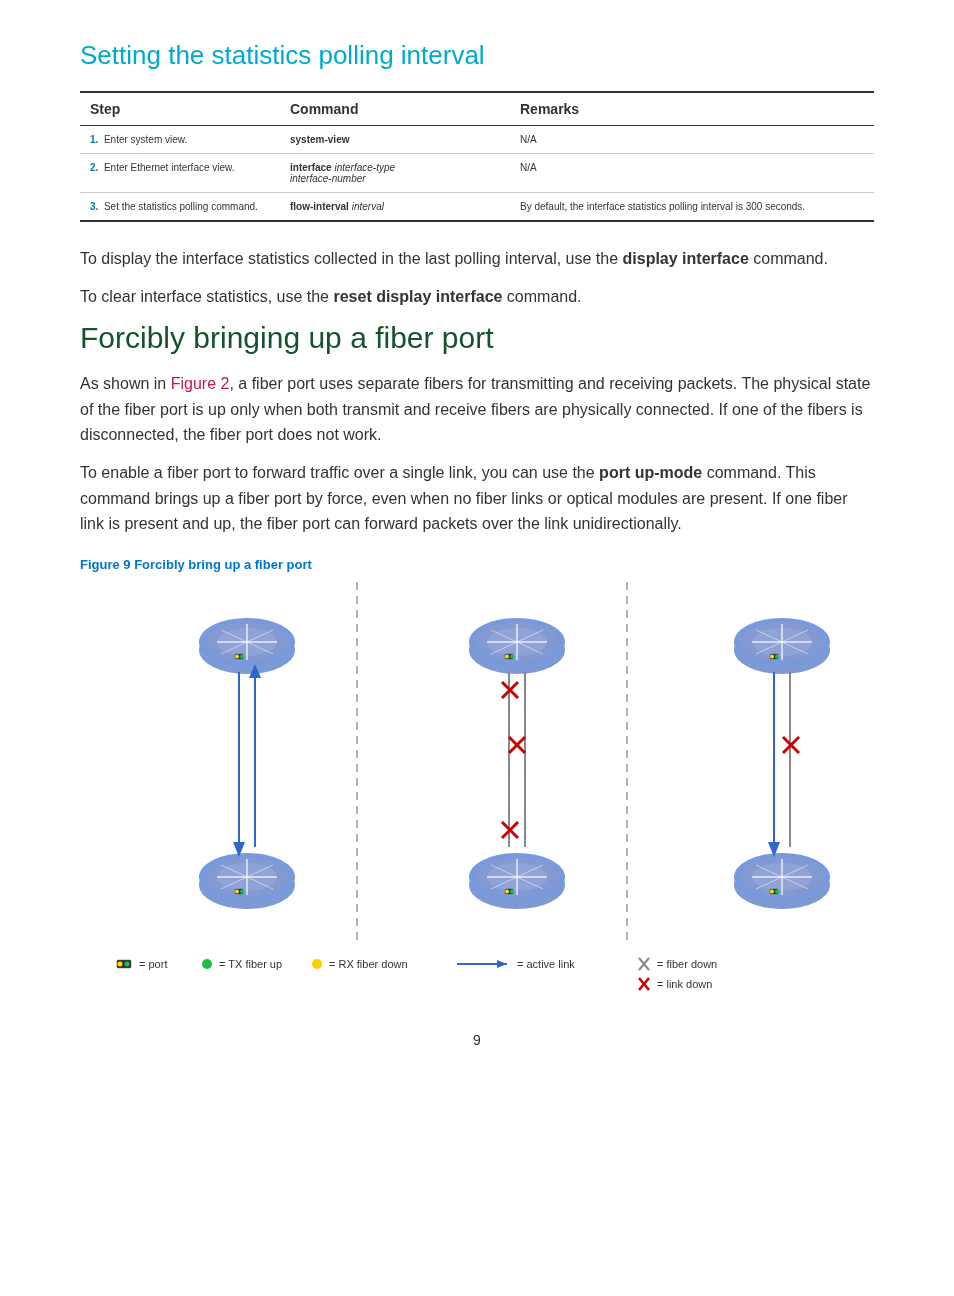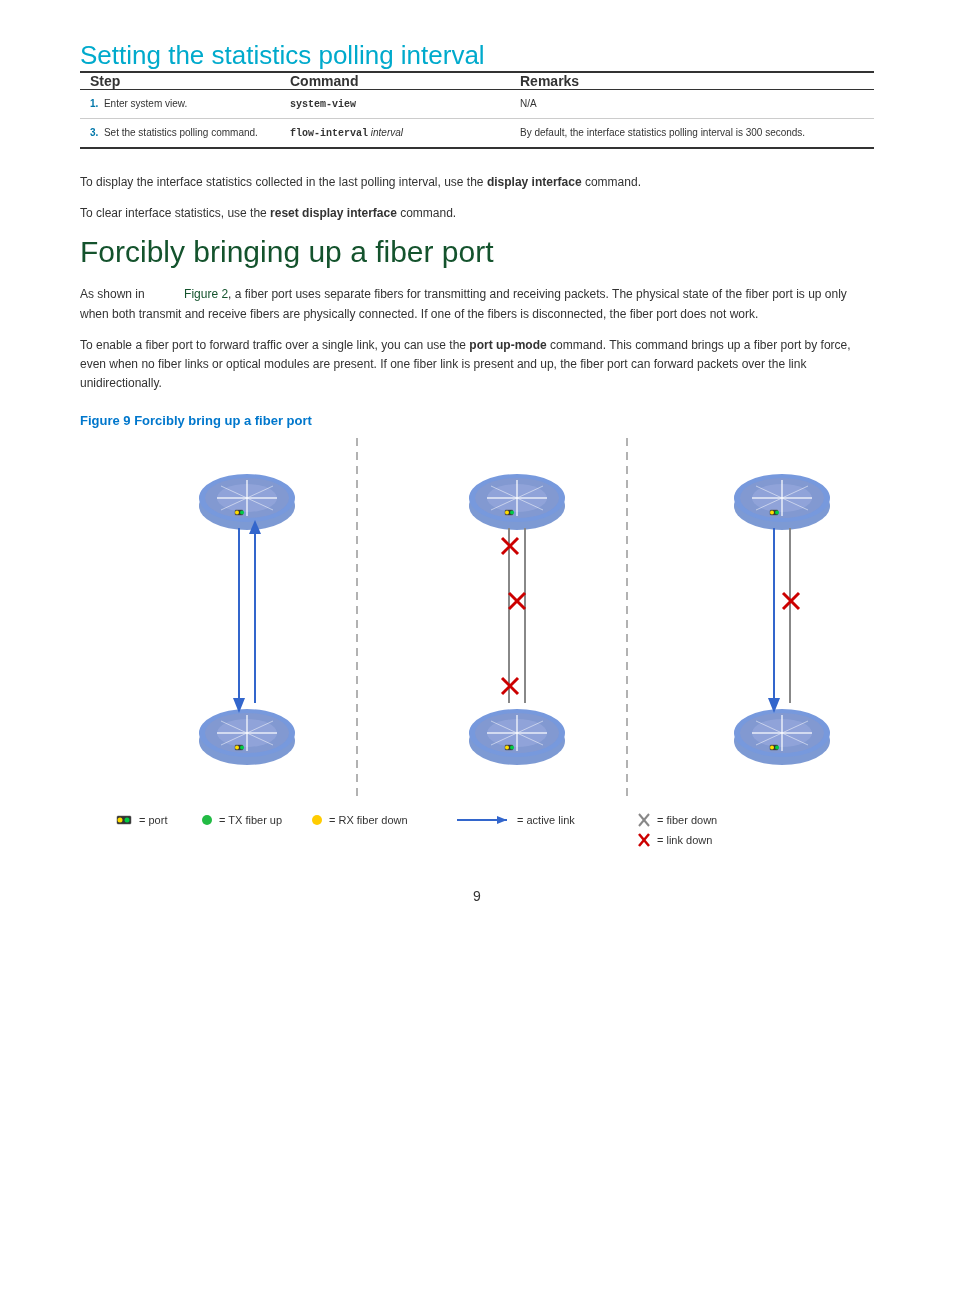--- a/index.html
+++ b/index.html
@@ -9,66 +9,67 @@
       color: #333;
       background: #fff;
       width: 954px;
       min-height: 1296px;
       padding: 40px 80px;
     }
     h2.section-title {
       color: #00aacc;
       font-size: 26px;
       font-weight: normal;
+      margin-bottom: 20px;
     }
     h2.section-title-large {
       color: #14532d;
       font-size: 30px;
       font-weight: normal;
       margin-bottom: 16px;
     }
     
     .cmd-table {
       width: 100%;
       border-collapse: collapse;
       margin-bottom: 24px;
     }
     .cmd-table th {
       font-weight: bold;
       text-align: left;
-      padding: 0 10px;
+      padding: 8px 10px;
       border-top: 2px solid #333;
       border-bottom: 1px solid #333;
       font-size: 14px;
     }
     .cmd-table td {
       padding: 8px 10px;
       vertical-align: top;
       font-size: 10px;
       border-bottom: 1px solid #ccc;
     }
     .cmd-table tr:last-child td {
       border-bottom: 2px solid #333;
     }
     .step-num {
       color: #0077aa;
       font-weight: bold;
     }
     .cmd-cell code {
-      font-family: Liberation Mono, monospace;
+      font-family: Liberation Sans, sans-serif;
       font-weight: bold;
     }
     .cmd-cell em {
       font-style: italic;
       font-weight: normal;
     }
     .para {
       margin-bottom: 12px;
       line-height: 1.6;
-      font-size: 12px;
+      font-size: 16px;
     }
     .para strong {
       font-weight: bold;
     }
     .figure-caption {
       color: #0077cc;
       font-weight: bold;
       font-size: 13px;
       margin-bottom: 10px;
       margin-top: 20px;
@@ -106,38 +107,43 @@
       <th class="col-remarks">Remarks</th>
     </tr>
   </thead>
   <tbody>
     <tr>
       <td><span class="step-num">1.</span>&nbsp;&nbsp;<span>Enter system view.</span></td>
       <td class="cmd-cell"><code>system-view</code></td>
       <td>N/A</td>
     </tr>
     <tr>
+      <td><span class="step-num">2.</span>&nbsp;&nbsp;<span>Enter Ethernet interface view.</span></td>
+      <td class="cmd-cell"><code>interface</code> <em>interface-type<br>interface-number</em></td>
+      <td>N/A</td>
+    </tr>
+    <tr>
       <td><span class="step-num">3.</span>&nbsp;&nbsp;<span>Set the statistics polling command.</span></td>
       <td class="cmd-cell"><code>flow-interval</code> <em>interval</em></td>
       <td>By default, the interface statistics polling interval is 300 seconds.</td>
     </tr>
   </tbody>
 </table>
 
 <p class="para">
   To display the interface statistics collected in the last polling interval, use the <strong>display interface</strong> command.
 </p>
 <p class="para">
   To clear interface statistics, use the <strong>reset display interface</strong> command.
 </p>
 
 <h2 class="section-title-large">Forcibly bringing up a fiber port</h2>
 
 <p class="para">
-  As shown in <span style="color:#14532d;margin-left:36px;">Figure 2</span>, a fiber port uses separate fibers for transmitting and receiving packets. The physical state of the fiber port is up only when both transmit and receive fibers are physically connected. If one of the fibers is disconnected, the fiber port does not work.
+  As shown in <span style="color:#be185d;">Figure 2</span>, a fiber port uses separate fibers for transmitting and receiving packets. The physical state of the fiber port is up only when both transmit and receive fibers are physically connected. If one of the fibers is disconnected, the fiber port does not work.
 </p>
 <p class="para">
   To enable a fiber port to forward traffic over a single link, you can use the <strong>port up-mode</strong> command. This command brings up a fiber port by force, even when no fiber links or optical modules are present. If one fiber link is present and up, the fiber port can forward packets over the link unidirectionally.
 </p>
 
 <p class="figure-caption">Figure 9 Forcibly bring up a fiber port</p>
 
 <div class="figure-area">
   <svg class="diagram-svg" width="780" height="420" viewBox="0 0 780 420" xmlns="http://www.w3.org/2000/svg">
 

